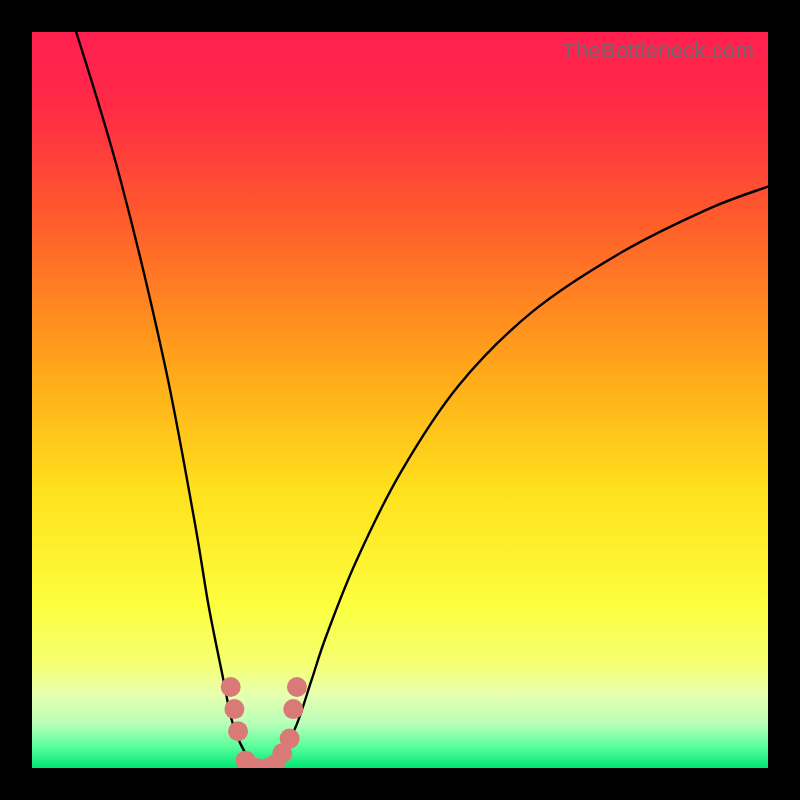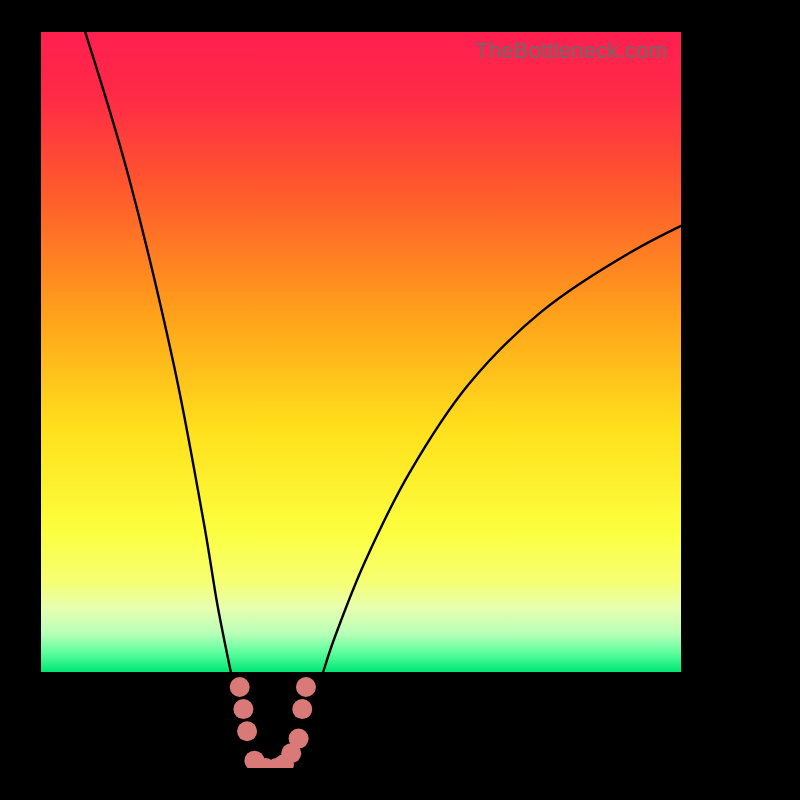--- a/index.html
+++ b/index.html
@@ -14,23 +14,23 @@
   .frame {
     position: absolute;
     left: 0;
     top: 0;
     width: 800px;
     height: 800px;
     background: #000;
   }
   .plot {
     position: absolute;
-    left: 41px;
+    left: 32px;
     top: 32px;
-    width: 640px;
+    width: 736px;
     height: 736px;
     overflow: hidden;
   }
   .gradient {
     position: absolute;
     left: 0; top: 0; right: 0; bottom: 0;
   }
   .watermark {
     position: absolute;
     top: 6px;

